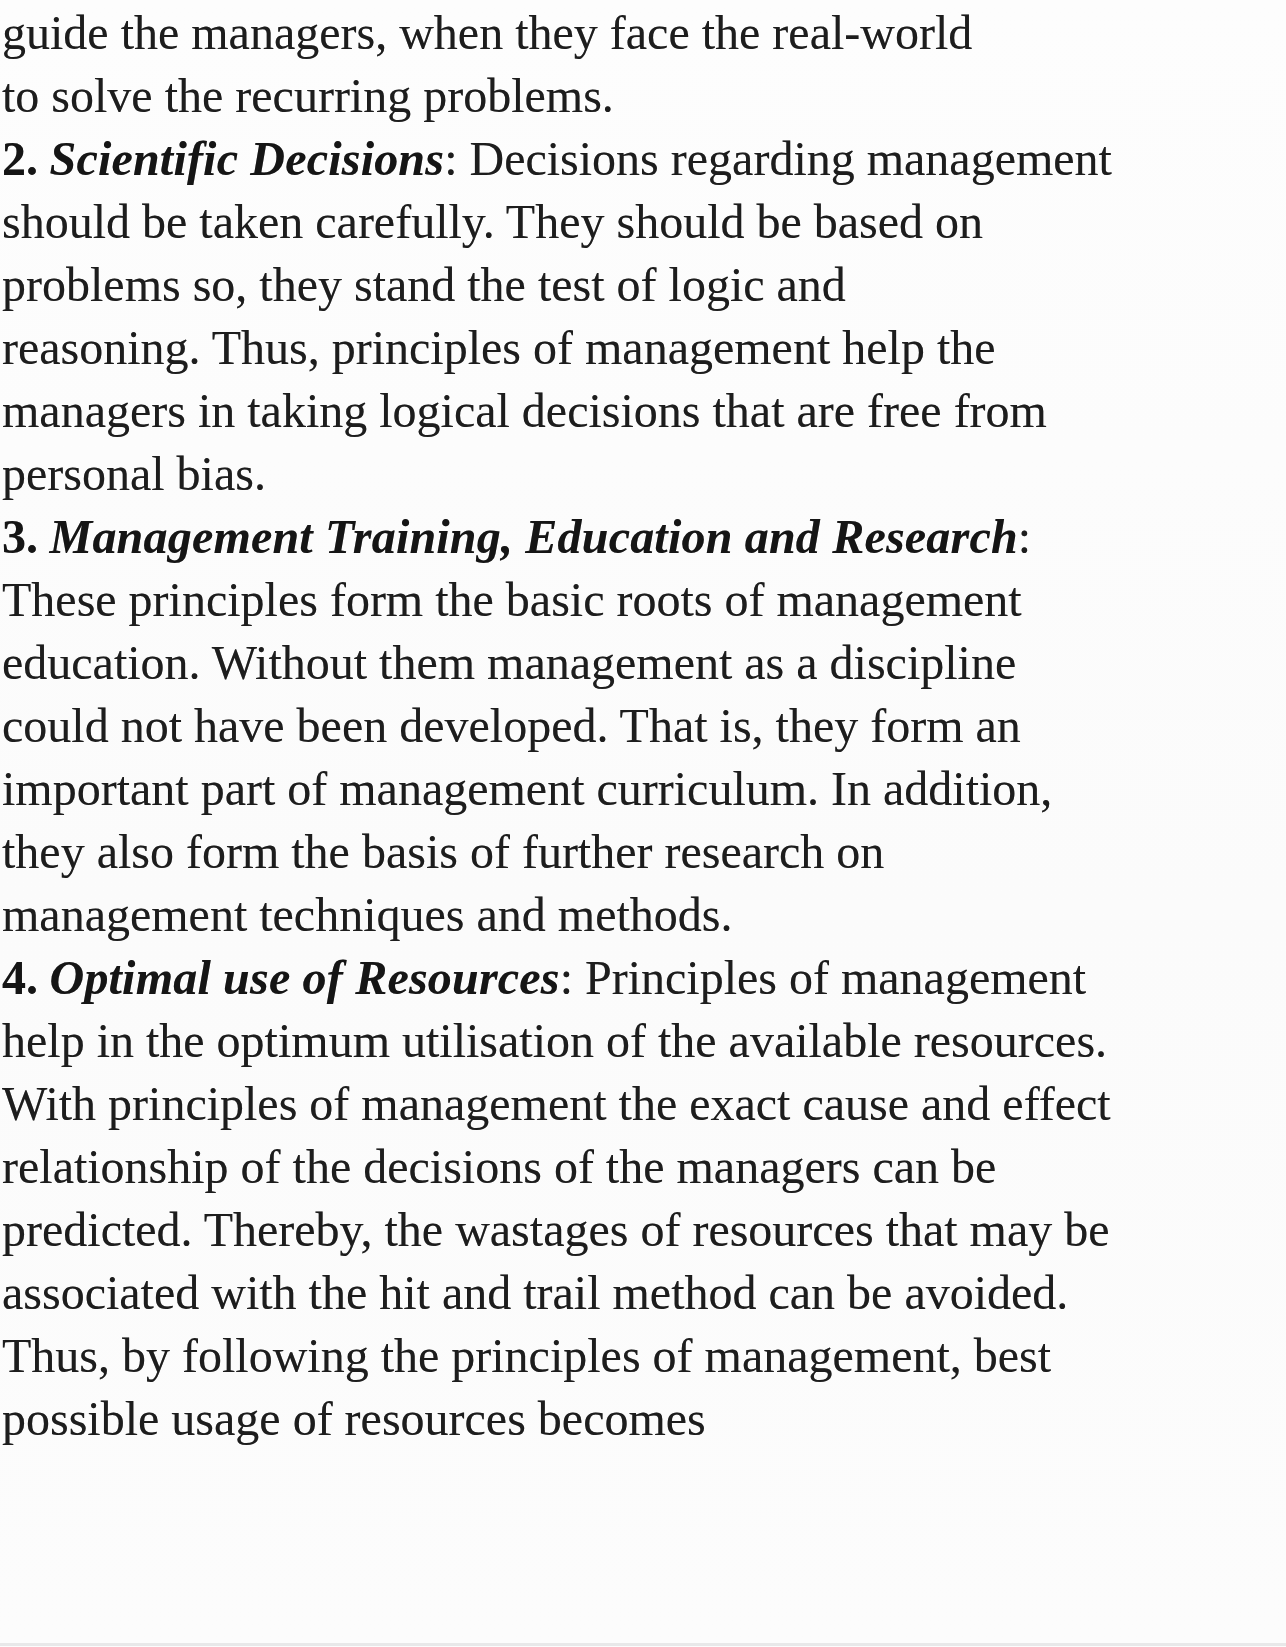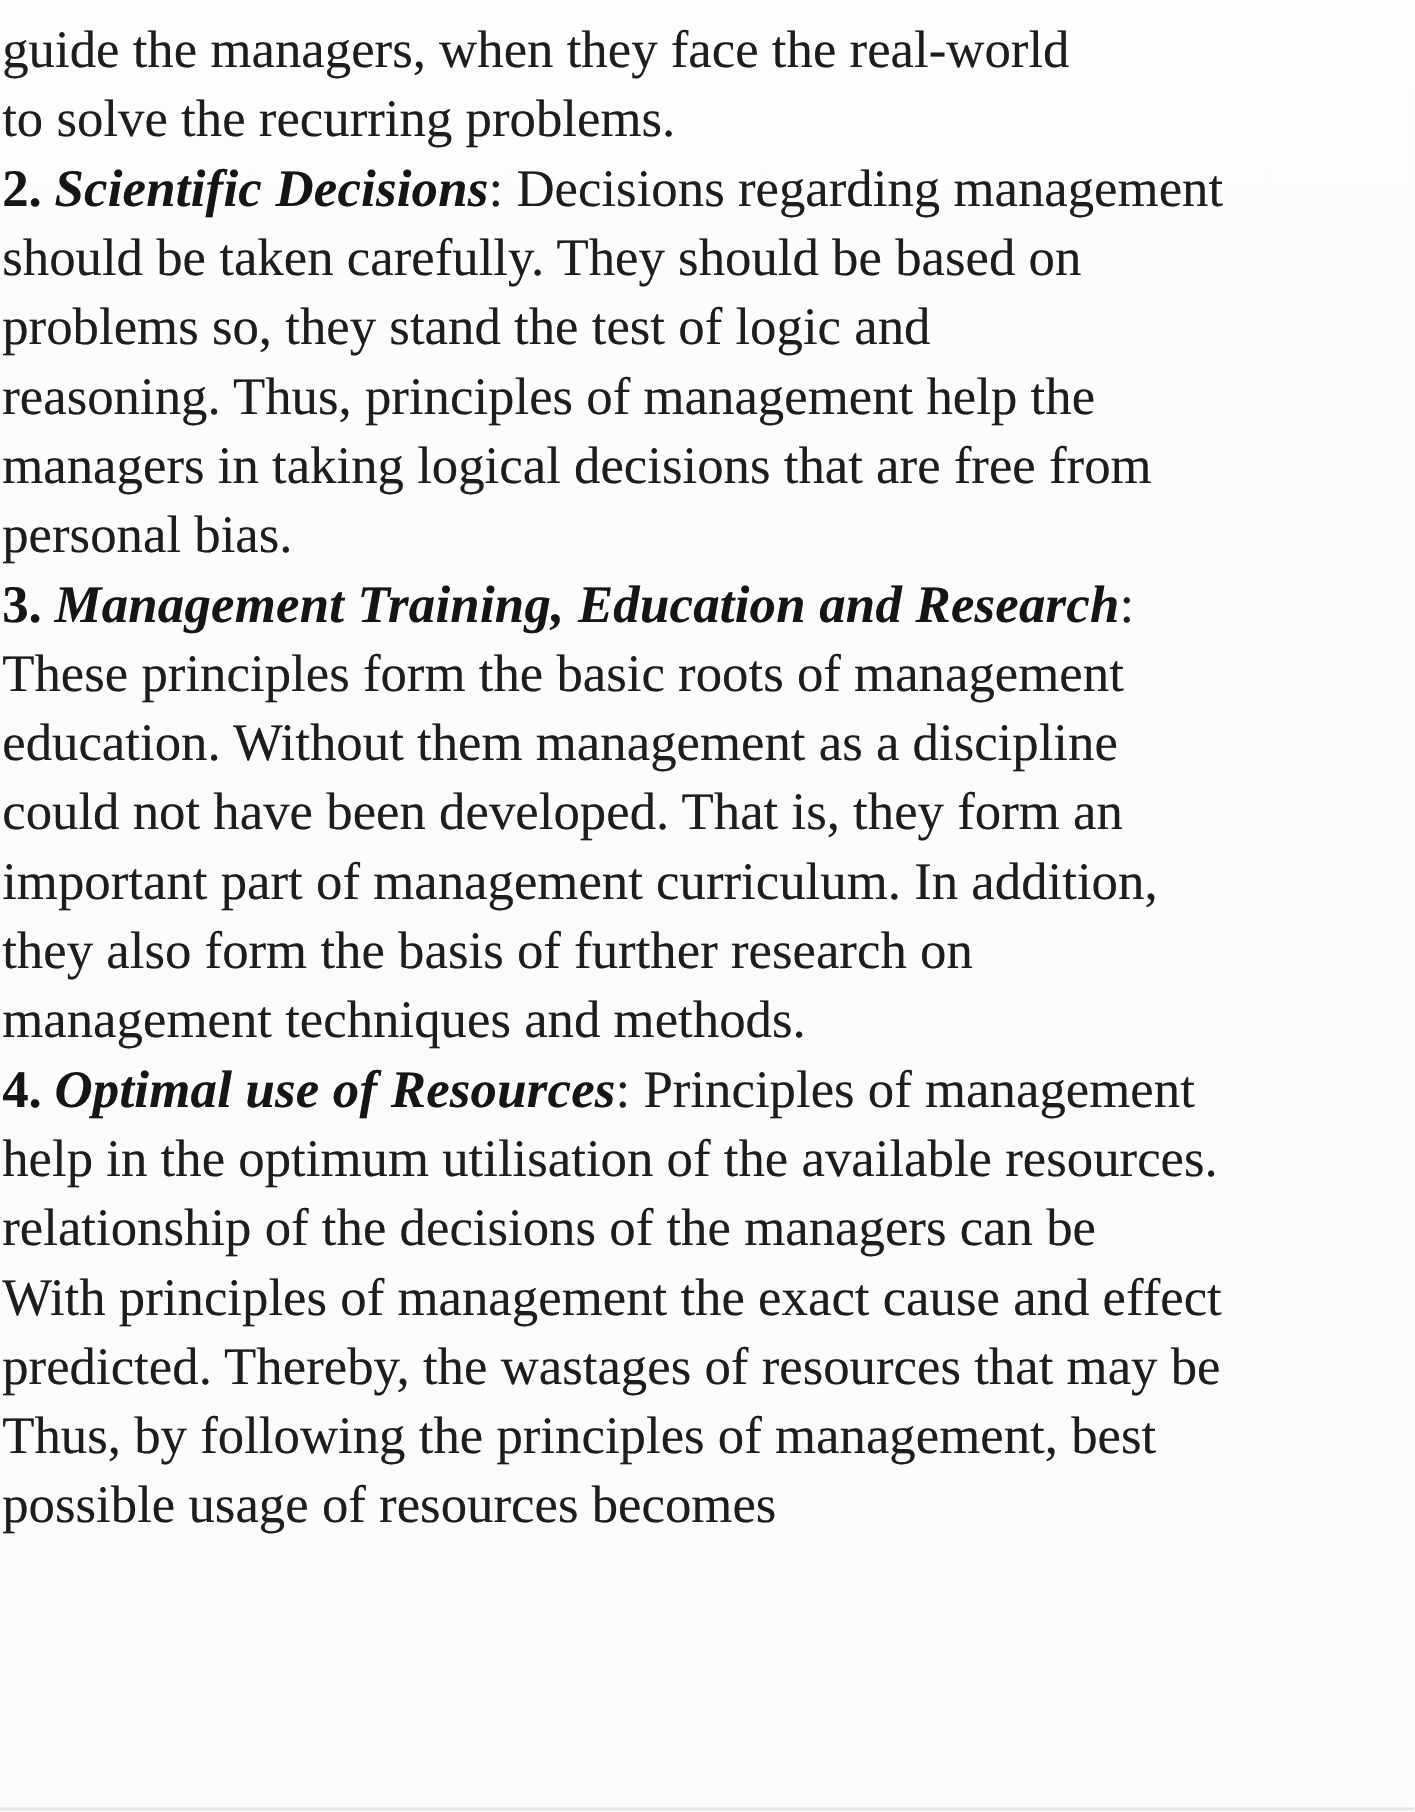--- a/index.html
+++ b/index.html
@@ -9,21 +9,21 @@
   }
   .viewport {
     position: relative;
     width: 1286px;
     height: 1647px;
     overflow: hidden;
     background: linear-gradient(180deg, #fdfdfd 0%, #fbfbfb 55%, #fcfcfc 100%);
   }
   .page-text {
     position: absolute;
-    top: 14px;
+    top: 1px;
     left: 2px;
     right: 0;
     font-family: "Liberation Serif", "DejaVu Serif", serif;
     font-size: 48px;
     line-height: 63px;
     color: #1d1d1d;
     text-shadow: 0 0 0.6px rgba(25,25,25,0.45);
   }
   .text-line {
     white-space: nowrap;
@@ -76,22 +76,23 @@
     <div class="text-line"><span>These principles form the basic roots of management</span></div>
     <div class="text-line"><span>education. Without them management as a discipline</span></div>
     <div class="text-line"><span>could not have been developed. That is, they form an</span></div>
     <div class="text-line"><span>important part of management curriculum. In addition,</span></div>
     <div class="text-line"><span>they also form the basis of further research on</span></div>
     <div class="text-line"><span>management techniques and methods.</span></div>
 
     <div class="text-line"><span class="heading-num">4.</span><span class="heading-title">Optimal use of Resources</span><span class="heading-rest">: Principles of management</span></div>
 
     <div class="text-line"><span>help in the optimum utilisation of the available resources.</span></div>
+    <div class="text-line"><span>With principles of management the exact cause and effect</span></div>
     <div class="text-line"><span>relationship of the decisions of the managers can be</span></div>
-    <div class="text-line"><span>With principles of management the exact cause and effect</span></div>
     <div class="text-line"><span>predicted. Thereby, the wastages of resources that may be</span></div>
+    <div class="text-line"><span>associated with the hit and trail method can be avoided.</span></div>
     <div class="text-line"><span>Thus, by following the principles of management, best</span></div>
     <div class="text-line"><span>possible usage of resources becomes</span></div>
 
   </div>
 
   <div class="scan-edge-artifact"></div>
 </div>
 
 </body></html>

